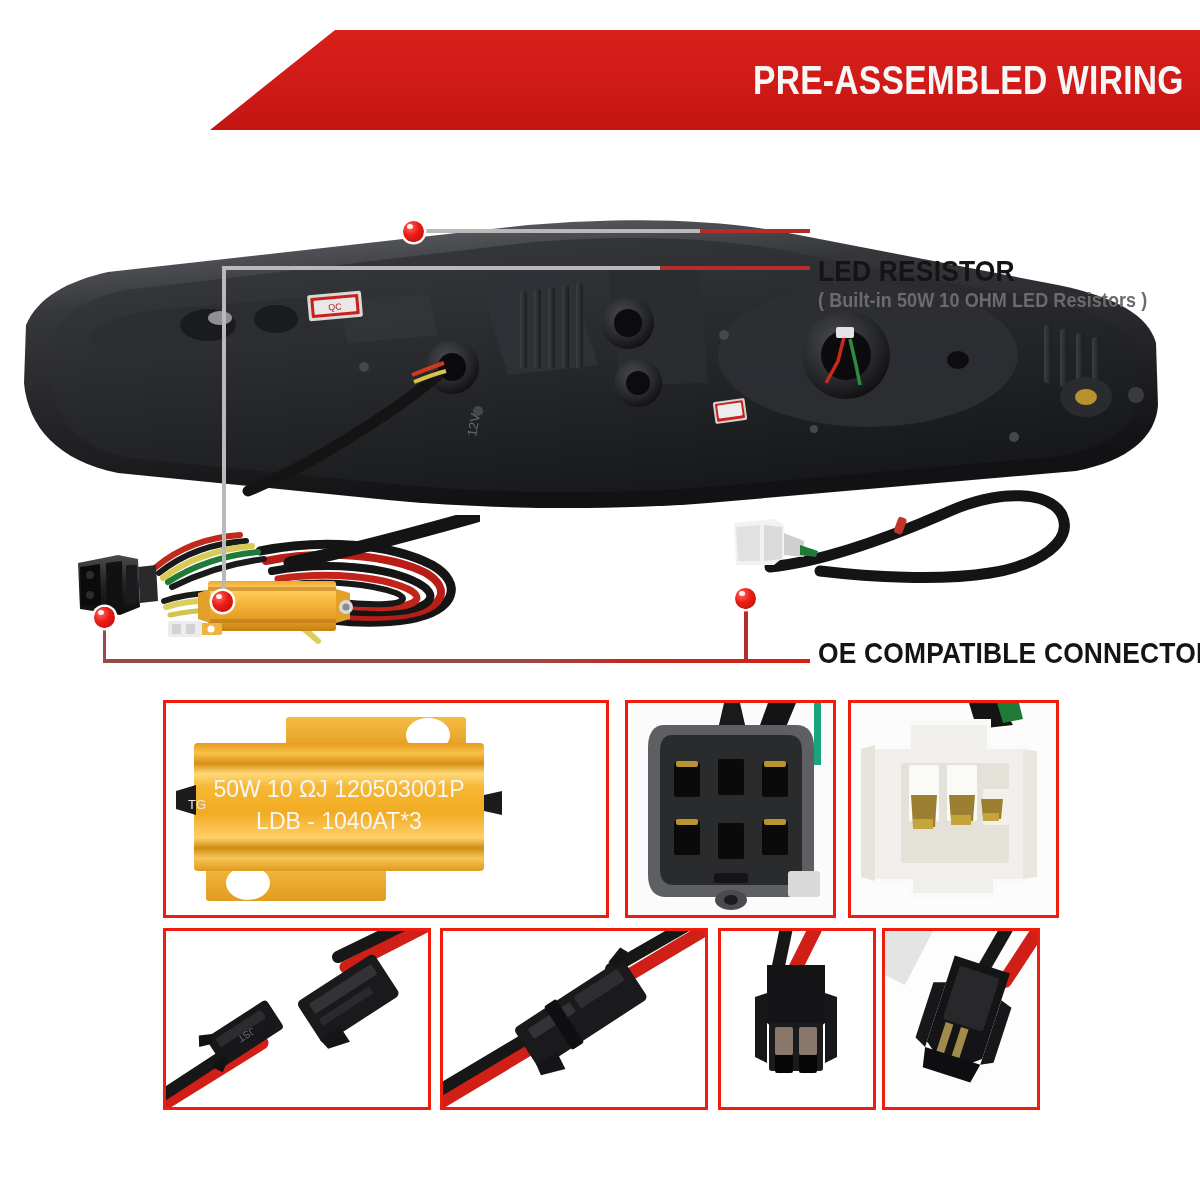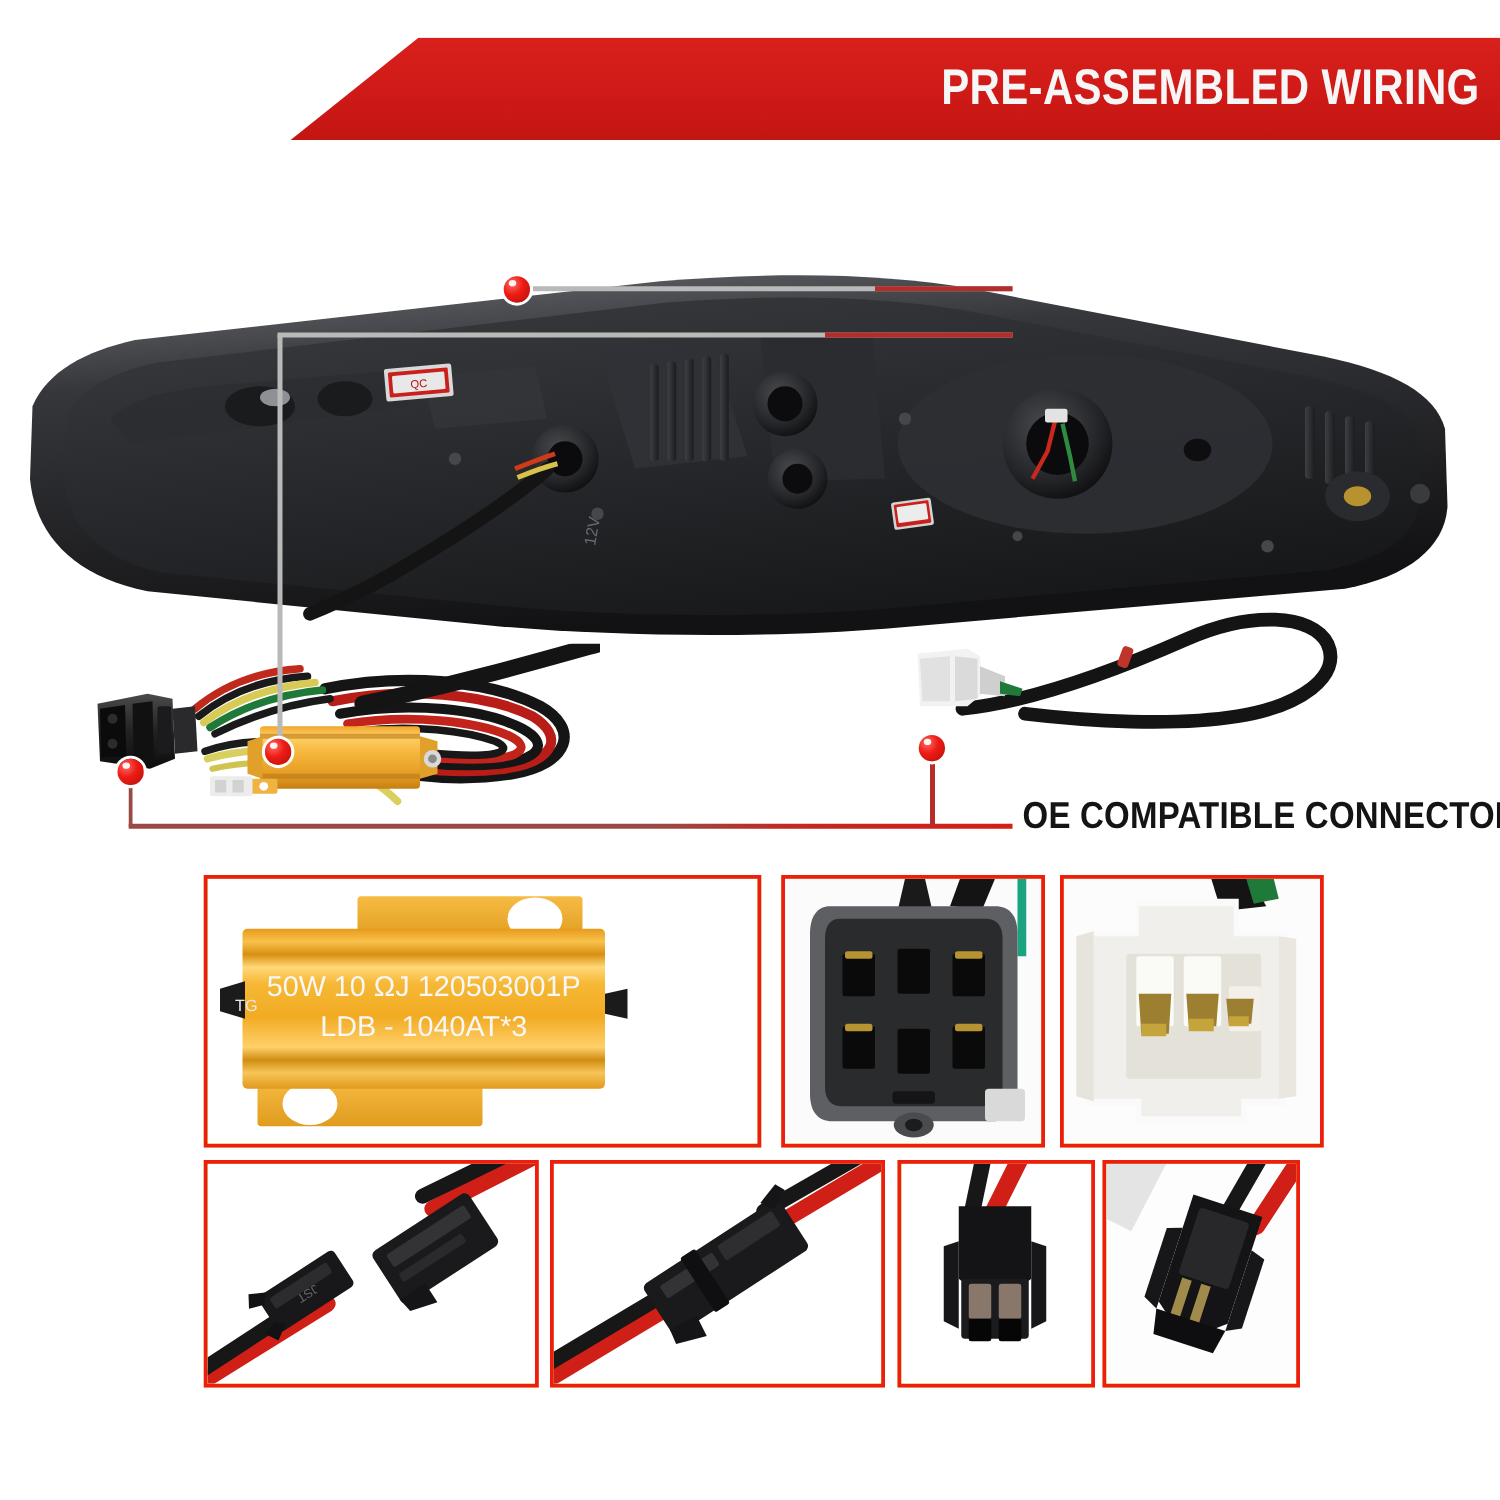--- a/index.html
+++ b/index.html
@@ -20,21 +20,21 @@
     z-index:2;
   }
   .banner-dark .btxt{
     position:absolute;right:18px;top:50%;transform:translateY(-50%);
     color:#ffffff;font-size:27px;font-weight:bold;letter-spacing:.2px;
     white-space:nowrap;
     font-family:"Liberation Sans Narrow","Liberation Sans",sans-serif;
     transform:translateY(-50%) scaleX(.86);transform-origin:right center;
   }
   .banner-red{
-    position:absolute;left:210px;top:30px;width:990px;height:82px;
+    position:absolute;left:210px;top:30px;width:990px;height:100px;
     background:linear-gradient(180deg,#d8201c 0%,#cf1a17 55%,#c21512 100%);
     clip-path:polygon(125px 0, 990px 0, 990px 100px, 0px 100px);
     z-index:3;
   }
   .banner-red .btxt{
     position:absolute;right:16px;top:50%;
     color:#f6f6f6;font-size:40px;font-weight:bold;letter-spacing:.3px;
     white-space:nowrap;
     font-family:"Liberation Sans Narrow","Liberation Sans",sans-serif;
     transform:translateY(-50%) scaleX(.84);transform-origin:right center;
@@ -76,21 +76,21 @@
 
   
   .taillight{position:absolute;left:8px;top:215px;width:1160px;height:300px;z-index:6;}
 
   
   .harness{position:absolute;left:60px;top:515px;width:420px;height:130px;z-index:8;}
   .oe-wire{position:absolute;left:700px;top:415px;width:400px;height:200px;z-index:8;}
 
   
   .panel{
-    position:absolute;border:3px solid #f01c10;background:#bef264;
+    position:absolute;border:3px solid #f01c10;background:#f97316;
     overflow:hidden;z-index:9;
   }
   .panel-inner{position:absolute;inset:0;}
 
   
   #p-res  {left:163px;top:700px;width:440px;height:212px;}
   #p-oeblk{left:625px;top:700px;width:205px;height:212px;}
   #p-oewht{left:848px;top:700px;width:205px;height:212px;}
   
   #p-c1{left:163px;top:928px;width:262px;height:176px;}
@@ -313,20 +313,24 @@
   <div class="lead" style="left:103px;top:617px;width:3px;height:45px;background:#9a4a45;"></div>
   <div class="lead" style="left:103px;top:659px;width:707px;height:4px;
               background:linear-gradient(90deg,#9a4a45 0%,#9a4a45 60%,#c02a22 74%,#d41f16 100%);"></div>
   <div class="lead" style="left:744px;top:608px;width:4px;height:53px;background:#b32d2a;"></div>
 
   <div class="dot" style="left:403px;top:221px;"></div>
   <div class="dot" style="left:212px;top:591px;"></div>
   <div class="dot" style="left:94px;top:607px;"></div>
   <div class="dot" style="left:735px;top:588px;"></div>
 
+  <div class="callout" id="co-led">
+    <div class="title">LED RESISTOR</div>
+    <div class="sub">( Built-in  50W 10 OHM  LED Resistors )</div>
+  </div>
   <div class="callout" id="co-oe">
     <div class="title">OE COMPATIBLE CONNECTORS</div>
   </div>
 
   <div class="panel" id="p-res">
     <svg class="panel-inner" viewBox="0 0 440 212" preserveAspectRatio="none">
       <defs>
         <linearGradient id="resBody" x1="0" y1="0" x2="0" y2="1">
           <stop offset="0%" stop-color="#e89a1c"></stop>
           <stop offset="8%" stop-color="#f8c24b"></stop>

